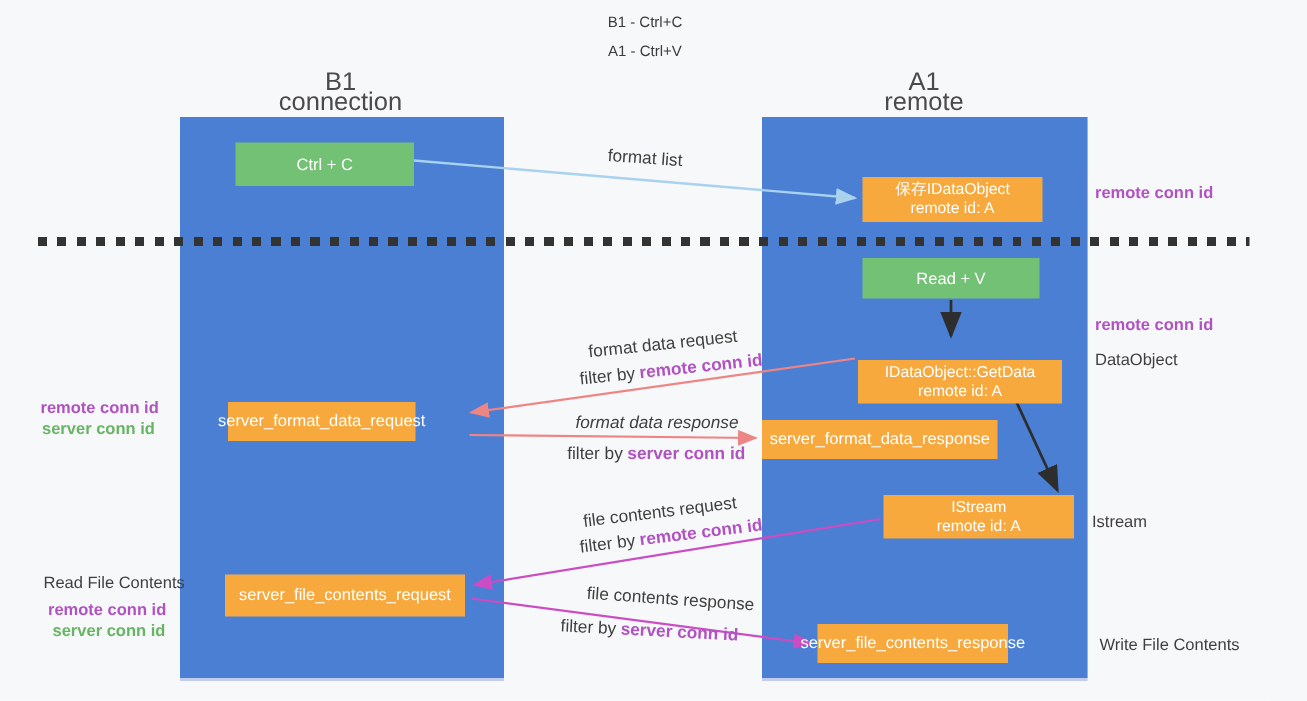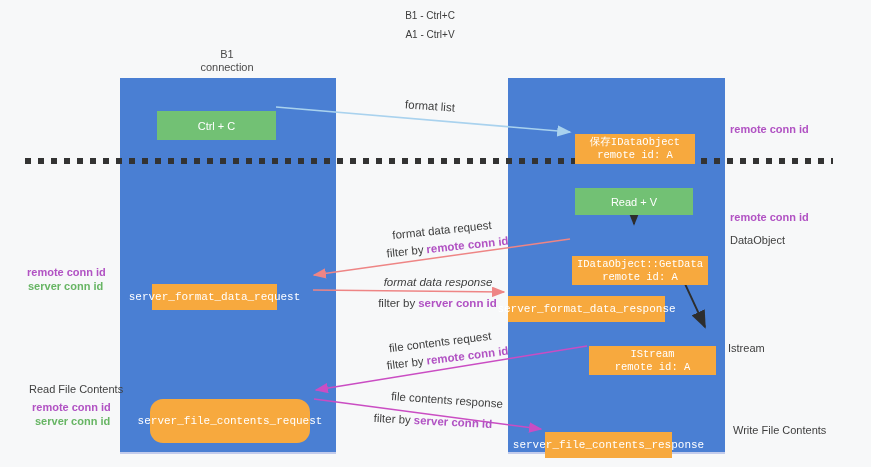--- a/index.html
+++ b/index.html
@@ -18,21 +18,21 @@
   .title{
     left:280px;top:6px;width:300px;
     text-align:center;
     font-size:10px;line-height:19px;
     color:var(--text-dark,#3c3c3c);
     z-index:6;
   }
   
   .lane-header{
     width:140px;text-align:center;
-    font-size:11px;line-height:13px;
+    font-size:17px;line-height:13px;
     color:#4a4a4a;z-index:6;
   }
   .lane-header.left{left:157px;top:48px;}
   .lane-header.right{left:546px;top:48px;}
   
   .lane{
     top:78px;height:374px;
     background:var(--lane-blue,#4a7fd3);
     box-shadow:0 2px 0 rgba(130,150,220,.45);
     z-index:1;
@@ -54,34 +54,33 @@
   #mk-blue path{fill:var(--arrow-lightblue,#a9d2ee);}
   #mk-black path{fill:var(--arrow-black,#2d2d2d);}
   #mk-salmon path{fill:var(--arrow-salmon,#ee8585);}
   #mk-magenta path{fill:var(--arrow-magenta,#ca4dc3);}
   
   .nodebox{
     display:flex;flex-direction:column;
     align-items:center;justify-content:center;
     color:#fff;text-align:right;
     z-index:4;
-    margin-top:16px;
-  }
-  .nodebox.orange{background:var(--box-orange,#f7a93e);font-family:Liberation Mono, monospace;}
+  }
+  .nodebox.orange{background:var(--box-orange,#f7a93e);}
   .nodebox.green{background:var(--box-green,#72c174);}
   .nodebox .l1,.nodebox .l2{font-size:10.5px;line-height:13px;white-space:nowrap;}
   .nodebox.single{font-size:11px;white-space:nowrap;}
   #box-ctrl-c{left:157px;top:95px;width:119px;height:29px;}
   #box-save-dobj{left:575px;top:118px;width:120px;height:30px;}
   #box-ctrl-v{left:575px;top:172px;width:118px;height:27px;}
   #box-getdata{left:572px;top:240px;width:136px;height:29px;}
   #box-fmt-req{left:152px;top:268px;width:125px;height:26px;}
   #box-fmt-resp{left:508px;top:280px;width:157px;height:26px;}
   #box-istream{left:589px;top:330px;width:127px;height:29px;}
-  #box-file-req{left:150px;top:383px;width:160px;height:44px;border-radius:13px;}
+  #box-file-req{left:150px;top:383px;width:160px;height:28px;}
   #box-file-resp{left:545px;top:416px;width:127px;height:26px;}
   
   .flow-label{
     font-size:11.5px;color:#3f3f3f;
     text-align:center;white-space:nowrap;
     z-index:5;
   }
   .flow-label b.purple{color:var(--purple-label,#b152c3);}
   .flow-label .pre{display:inline-block;margin-right:3px;}
   #lb-format-list{left:365px;top:100px;width:130px;transform:rotate(4deg);}
@@ -115,20 +114,24 @@
 
   <div class="abs title">
     <div>B1 - Ctrl+C</div>
     <div>A1 - Ctrl+V</div>
   </div>
 
   <div class="abs lane-header left">
     <div>B1</div>
     <div>connection</div>
   </div>
+  <div class="abs lane-header right">
+    <div>A1</div>
+    <div>remote</div>
+  </div>
 
   <div class="abs lane left"></div>
   <div class="abs lane right"></div>
 
   <div class="abs dashline"></div>
 
   <svg class="abs overlay" width="871" height="467">
     <defs>
       <marker id="mk-blue" markerWidth="9" markerHeight="7" refX="8" refY="3.5" orient="auto">
           <path d="M0,0 L9,3.5 L0,7 z"></path>

